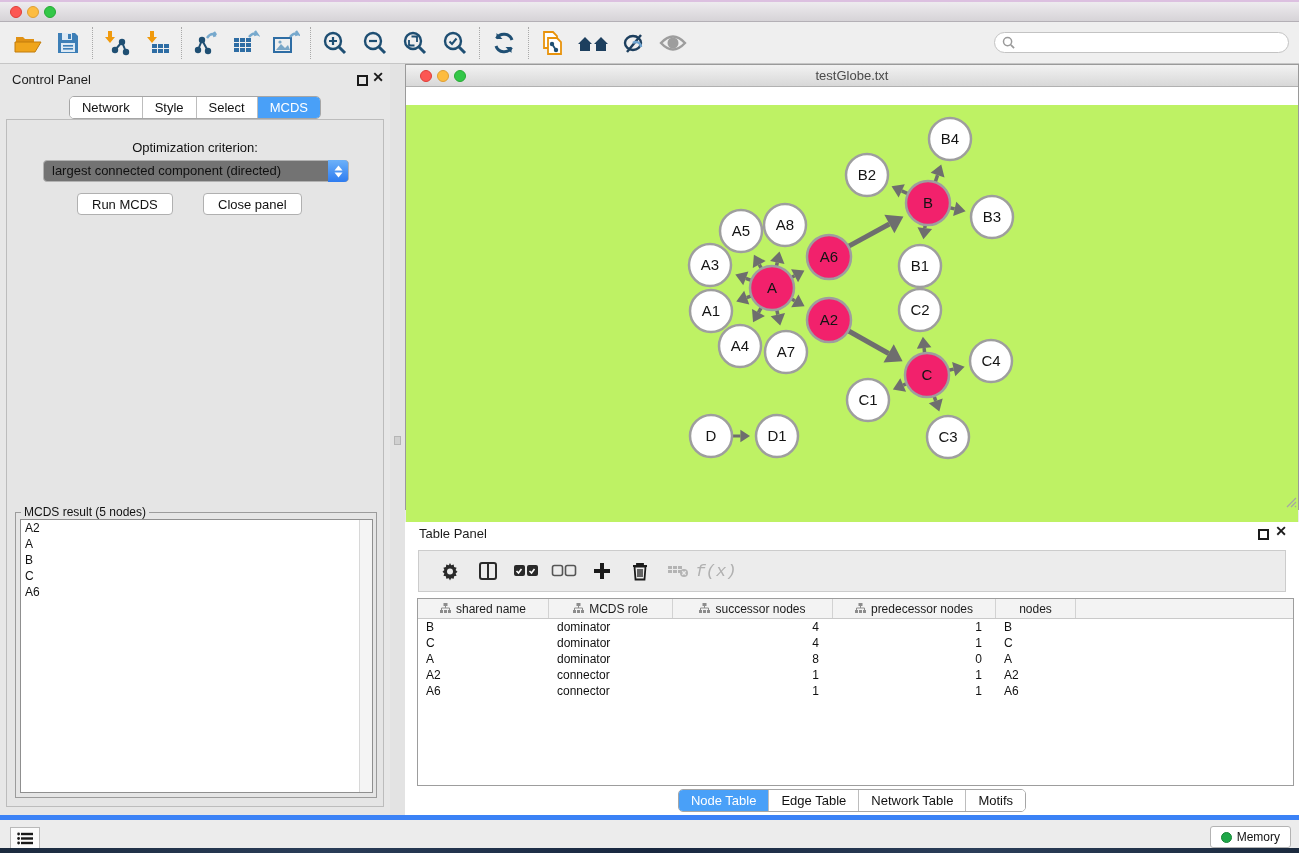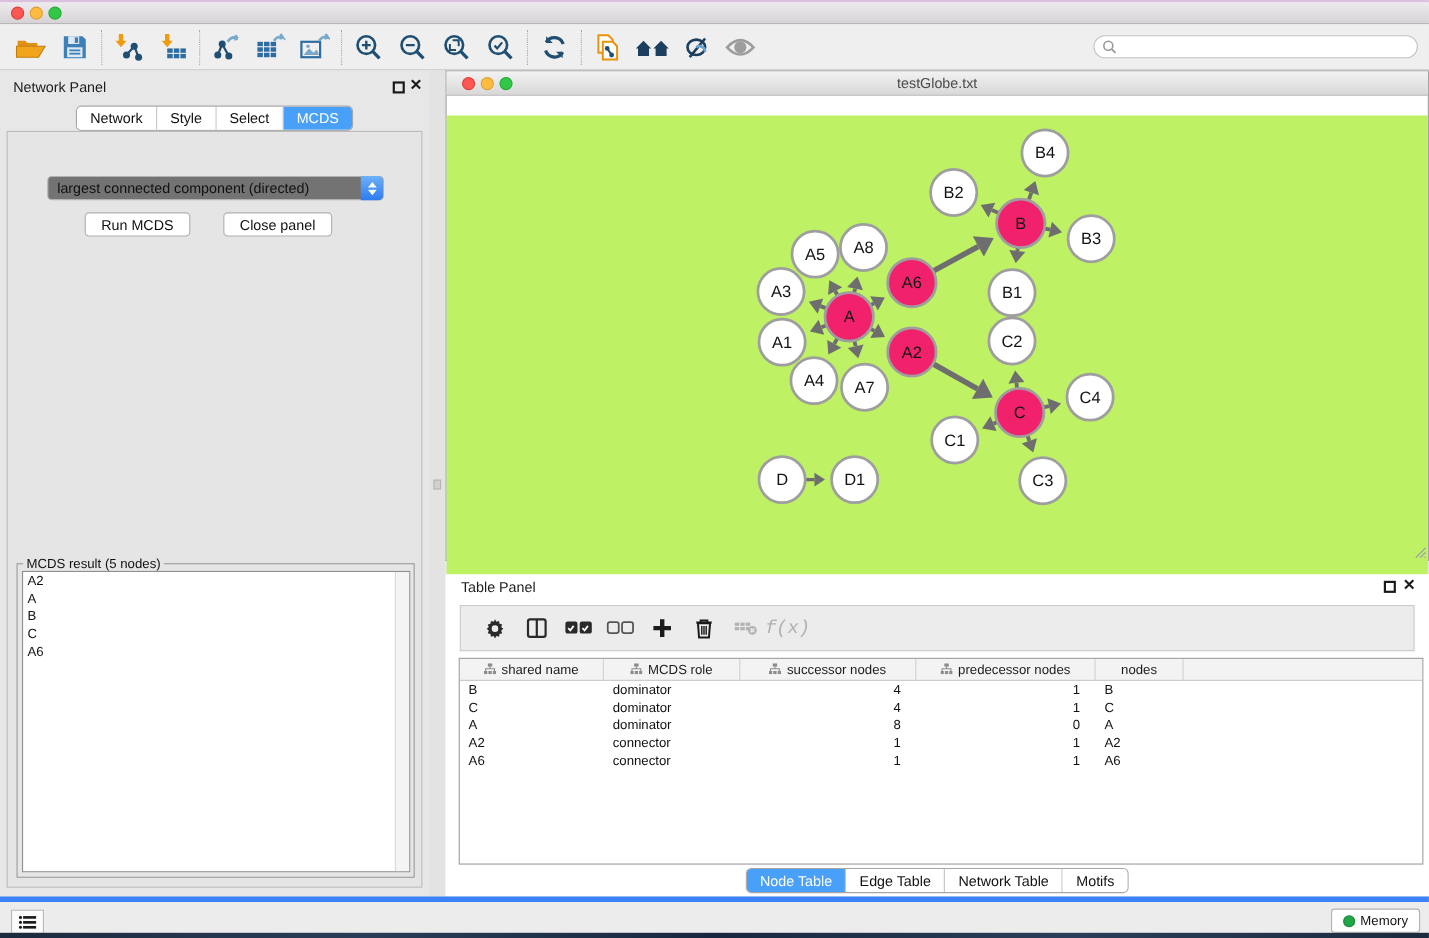--- a/index.html
+++ b/index.html
@@ -267,32 +267,33 @@
   <div id="search-wrap">
     <svg width="13" height="13" viewBox="0 0 14 14">
       <circle cx="6" cy="6" r="4.4" fill="none" stroke="#9a9a9a" stroke-width="1.6"></circle>
       <path d="M9.5 9.5 L13 13" stroke="#9a9a9a" stroke-width="1.8"></path>
     </svg>
     <input id="search-input" placeholder="" style="">
   </div>
 </div>
 
 <div id="control-panel">
-  <div id="cp-header" class="panel-title">Network Panel</div>
+  <div id="cp-header" class="panel-title">Control Panel</div>
   <div class="abs" style="right:22px; top:8px"><span class="float-box"></span></div>
   <div class="abs close-x" style="right:6px; top:8px"><span>✕</span></div>
   <div id="cp-tabs">
       <div class="seg-group" id="cp-tab-group">
         <div class="seg-tab">Network</div>
         <div class="seg-tab">Style</div>
         <div class="seg-tab">Select</div>
         <div class="seg-tab active">MCDS</div>
       </div>
     </div>
   <div id="cp-body">
+    <div id="opt-label">Optimization criterion:</div>
     <div id="criterion">
       <span>largest connected component (directed)</span>
       <span class="spin">
         <svg width="9" height="6" viewBox="0 0 9 6">
             <path d="M0.5 5.5 L4.5 0.5 L8.5 5.5 z" fill="#fff"></path>
           </svg>
         <svg width="9" height="6" viewBox="0 0 9 6" style="margin-top:1px">
             <path d="M0.5 0.5 L4.5 5.5 L8.5 0.5 z" fill="#fff"></path>
           </svg>
       </span>

